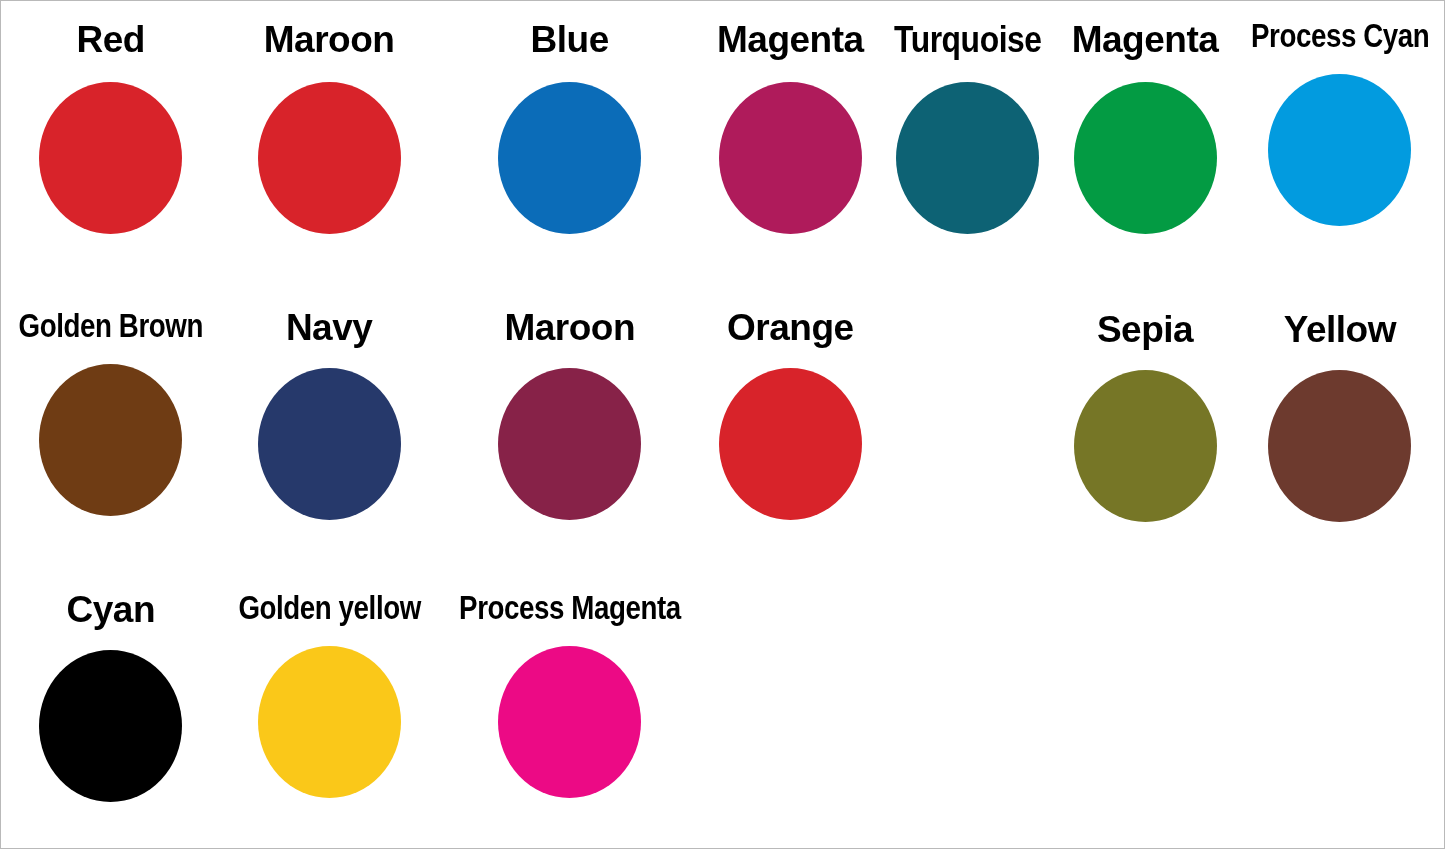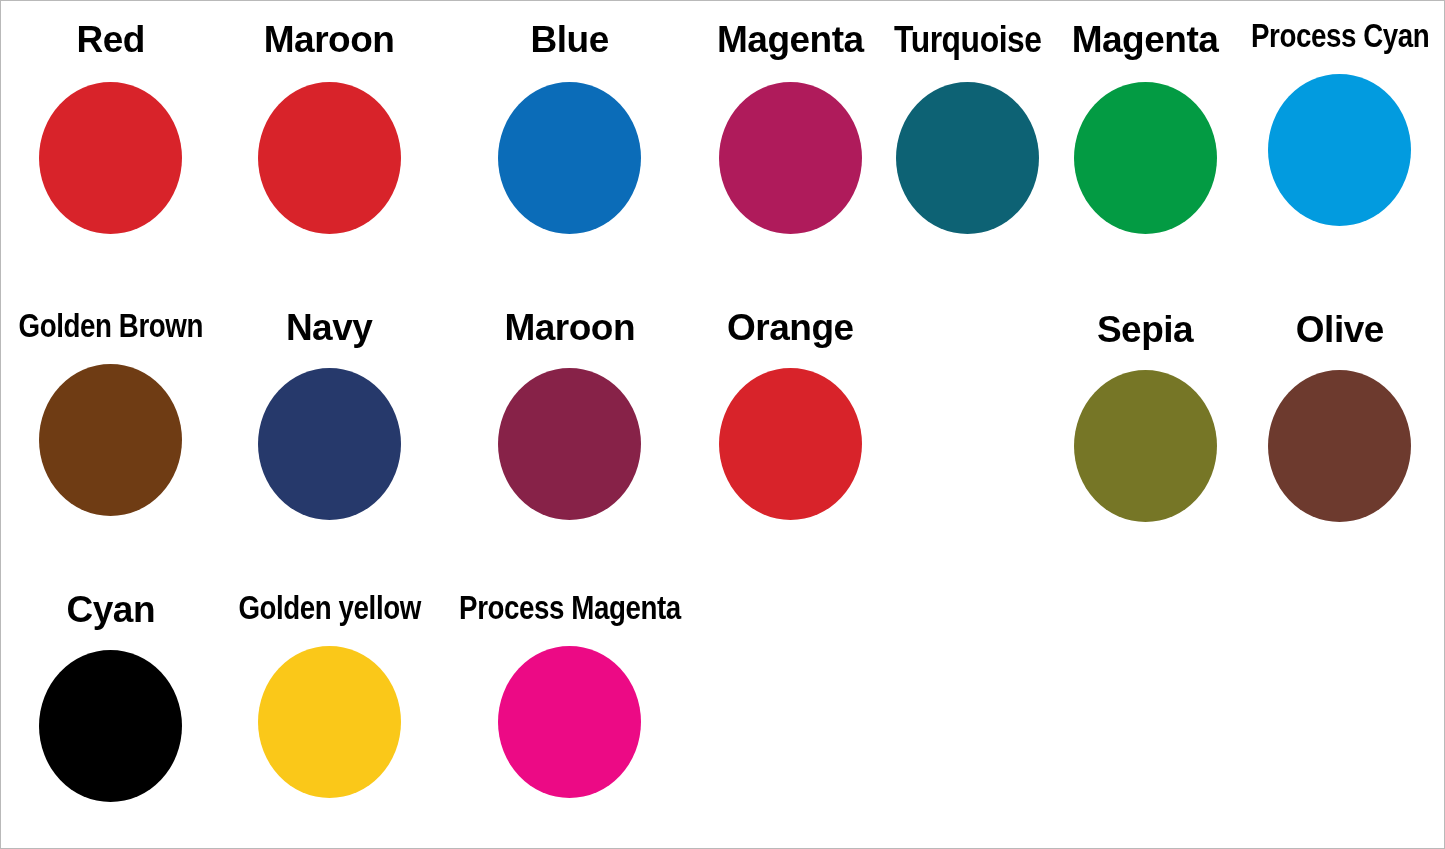--- a/index.html
+++ b/index.html
@@ -126,21 +126,21 @@
       <div class="cell row2">
         <div class="swatch-label">Orange</div>
         <div class="swatch" style="background: rgb(216, 35, 42);"></div>
       </div>
       <div class="cell row3 empty"></div>
       <div class="cell row3">
         <div class="swatch-label">Sepia</div>
         <div class="swatch" style="background: rgb(118, 118, 38);"></div>
       </div>
       <div class="cell row3">
-        <div class="swatch-label">Olive</div>
+        <div class="swatch-label">Yellow</div>
         <div class="swatch" style="background: rgb(109, 58, 46);"></div>
       </div>
       <div class="cell row3">
         <div class="swatch-label">Cyan</div>
         <div class="swatch" style="background: rgb(0, 0, 0);"></div>
       </div>
       <div class="cell row3">
         <div class="swatch-label tiny">Golden yellow</div>
         <div class="swatch" style="background: rgb(250, 200, 25);"></div>
       </div>

